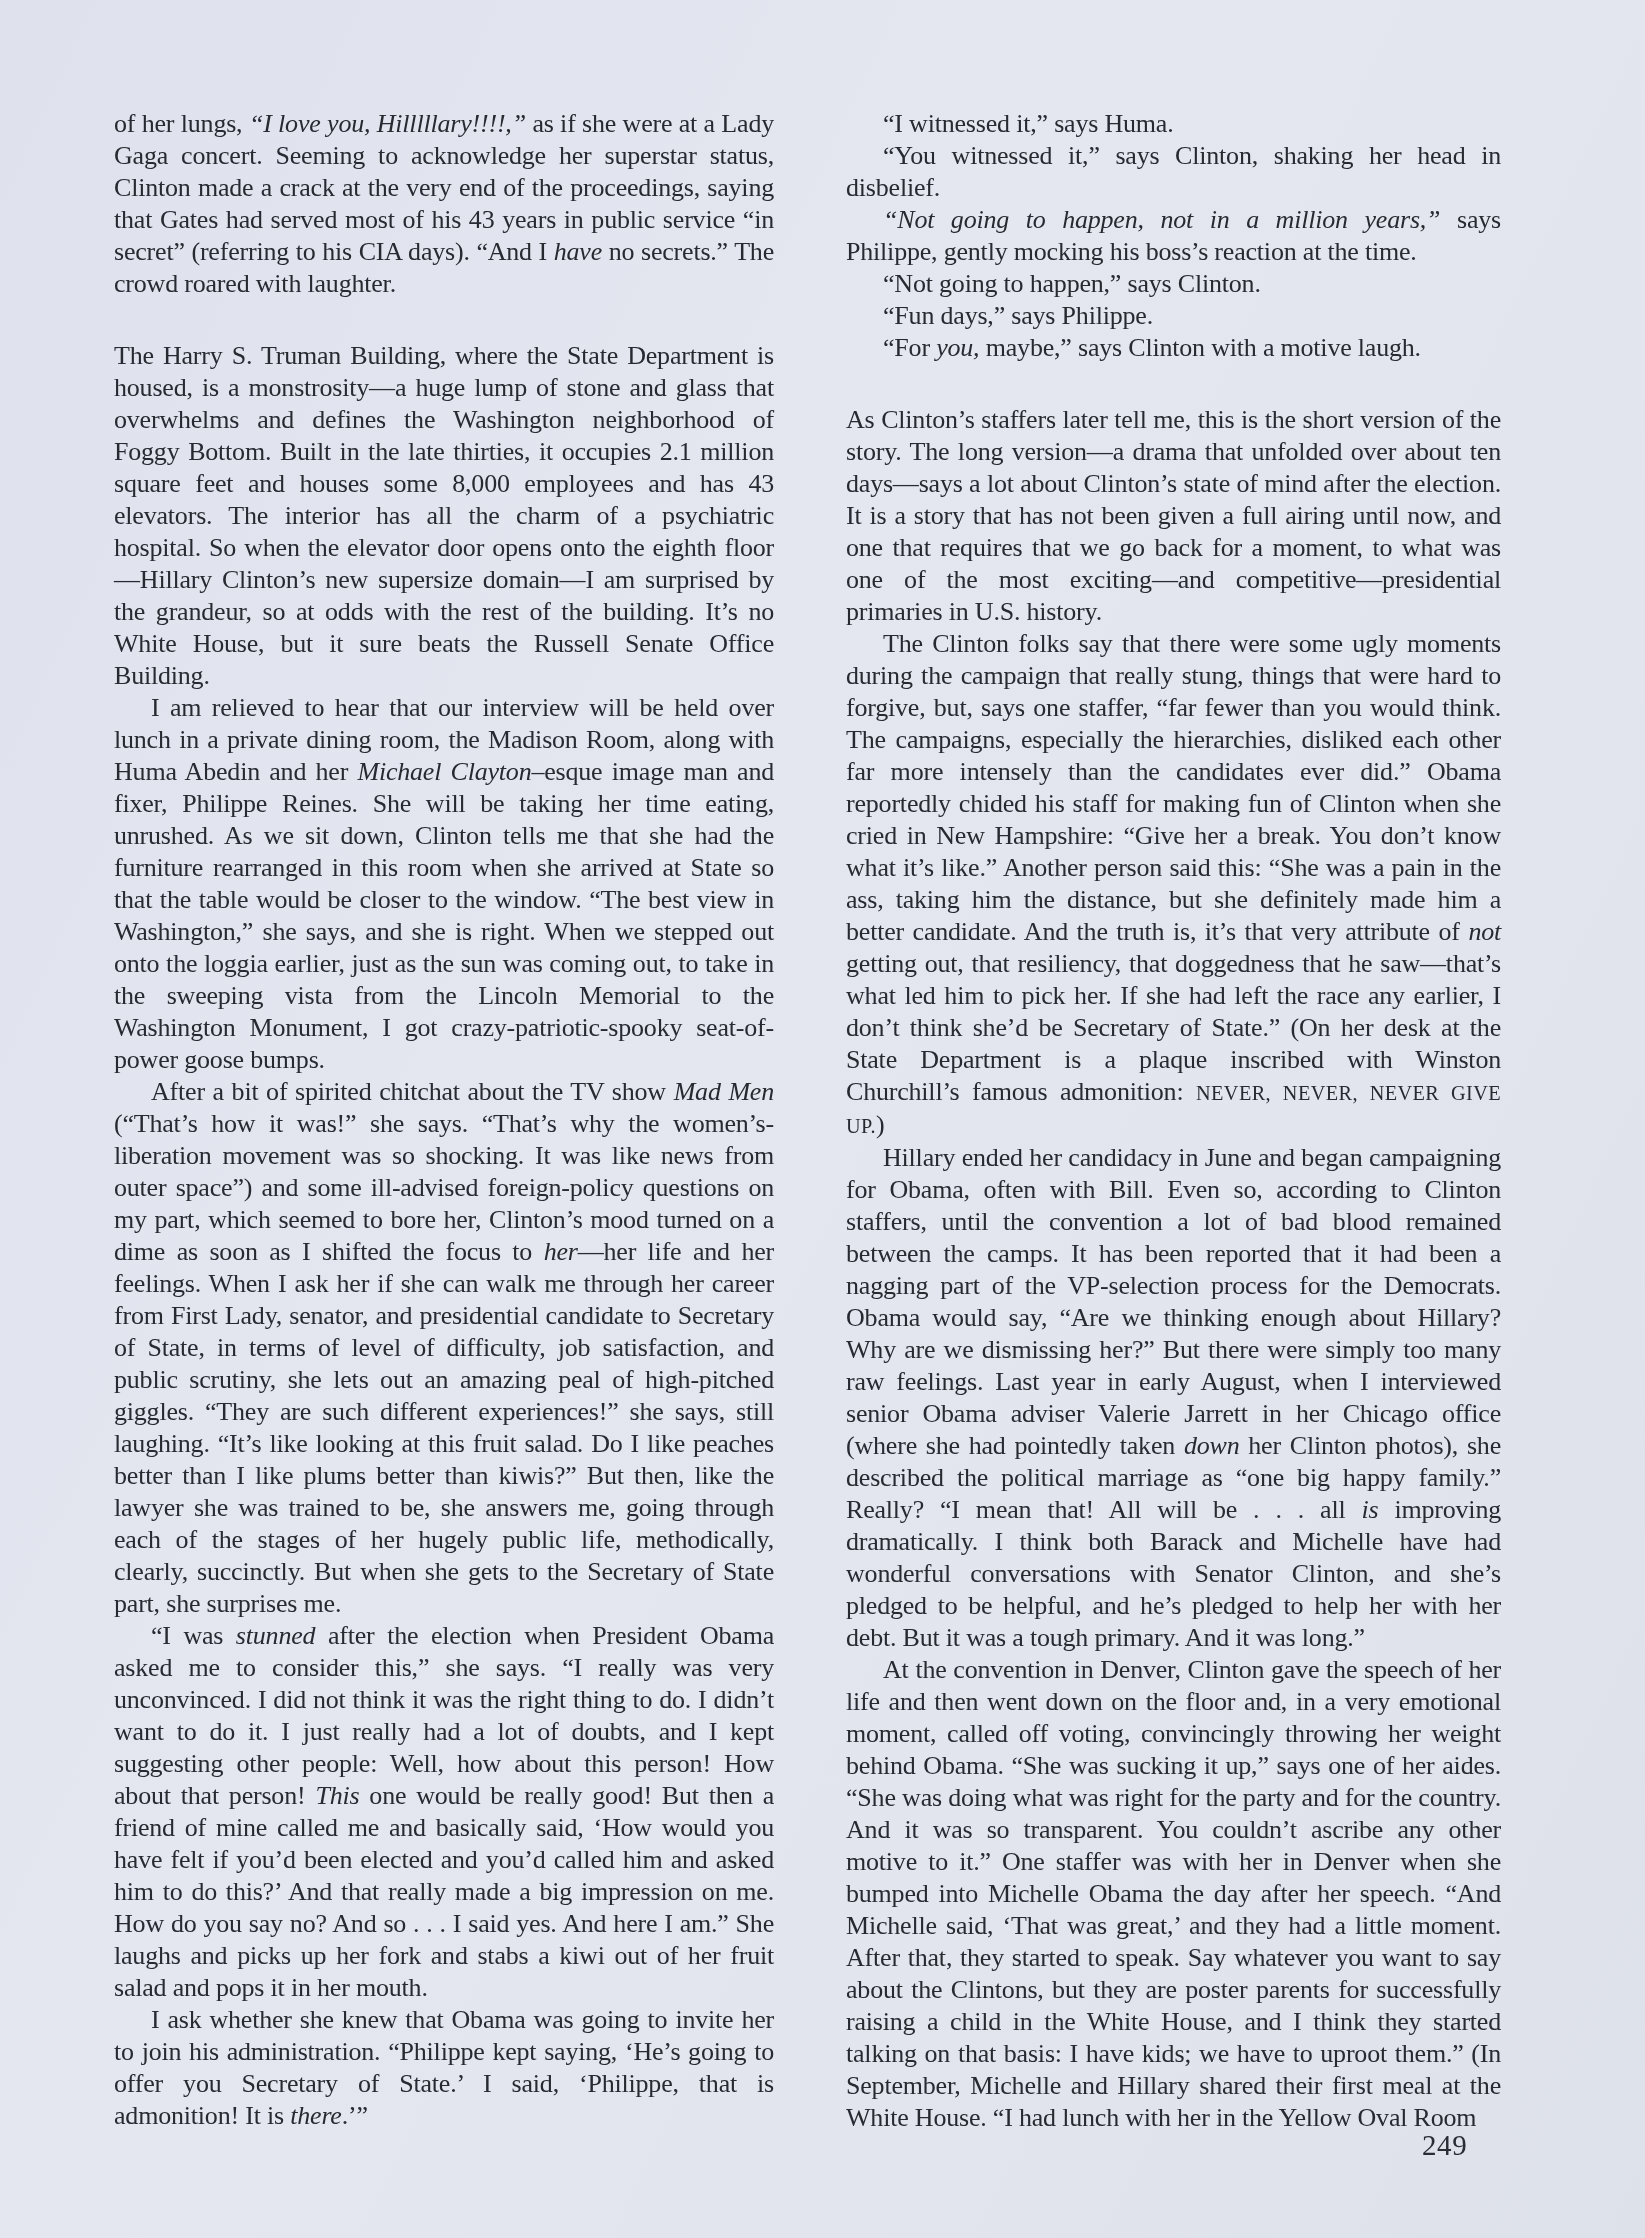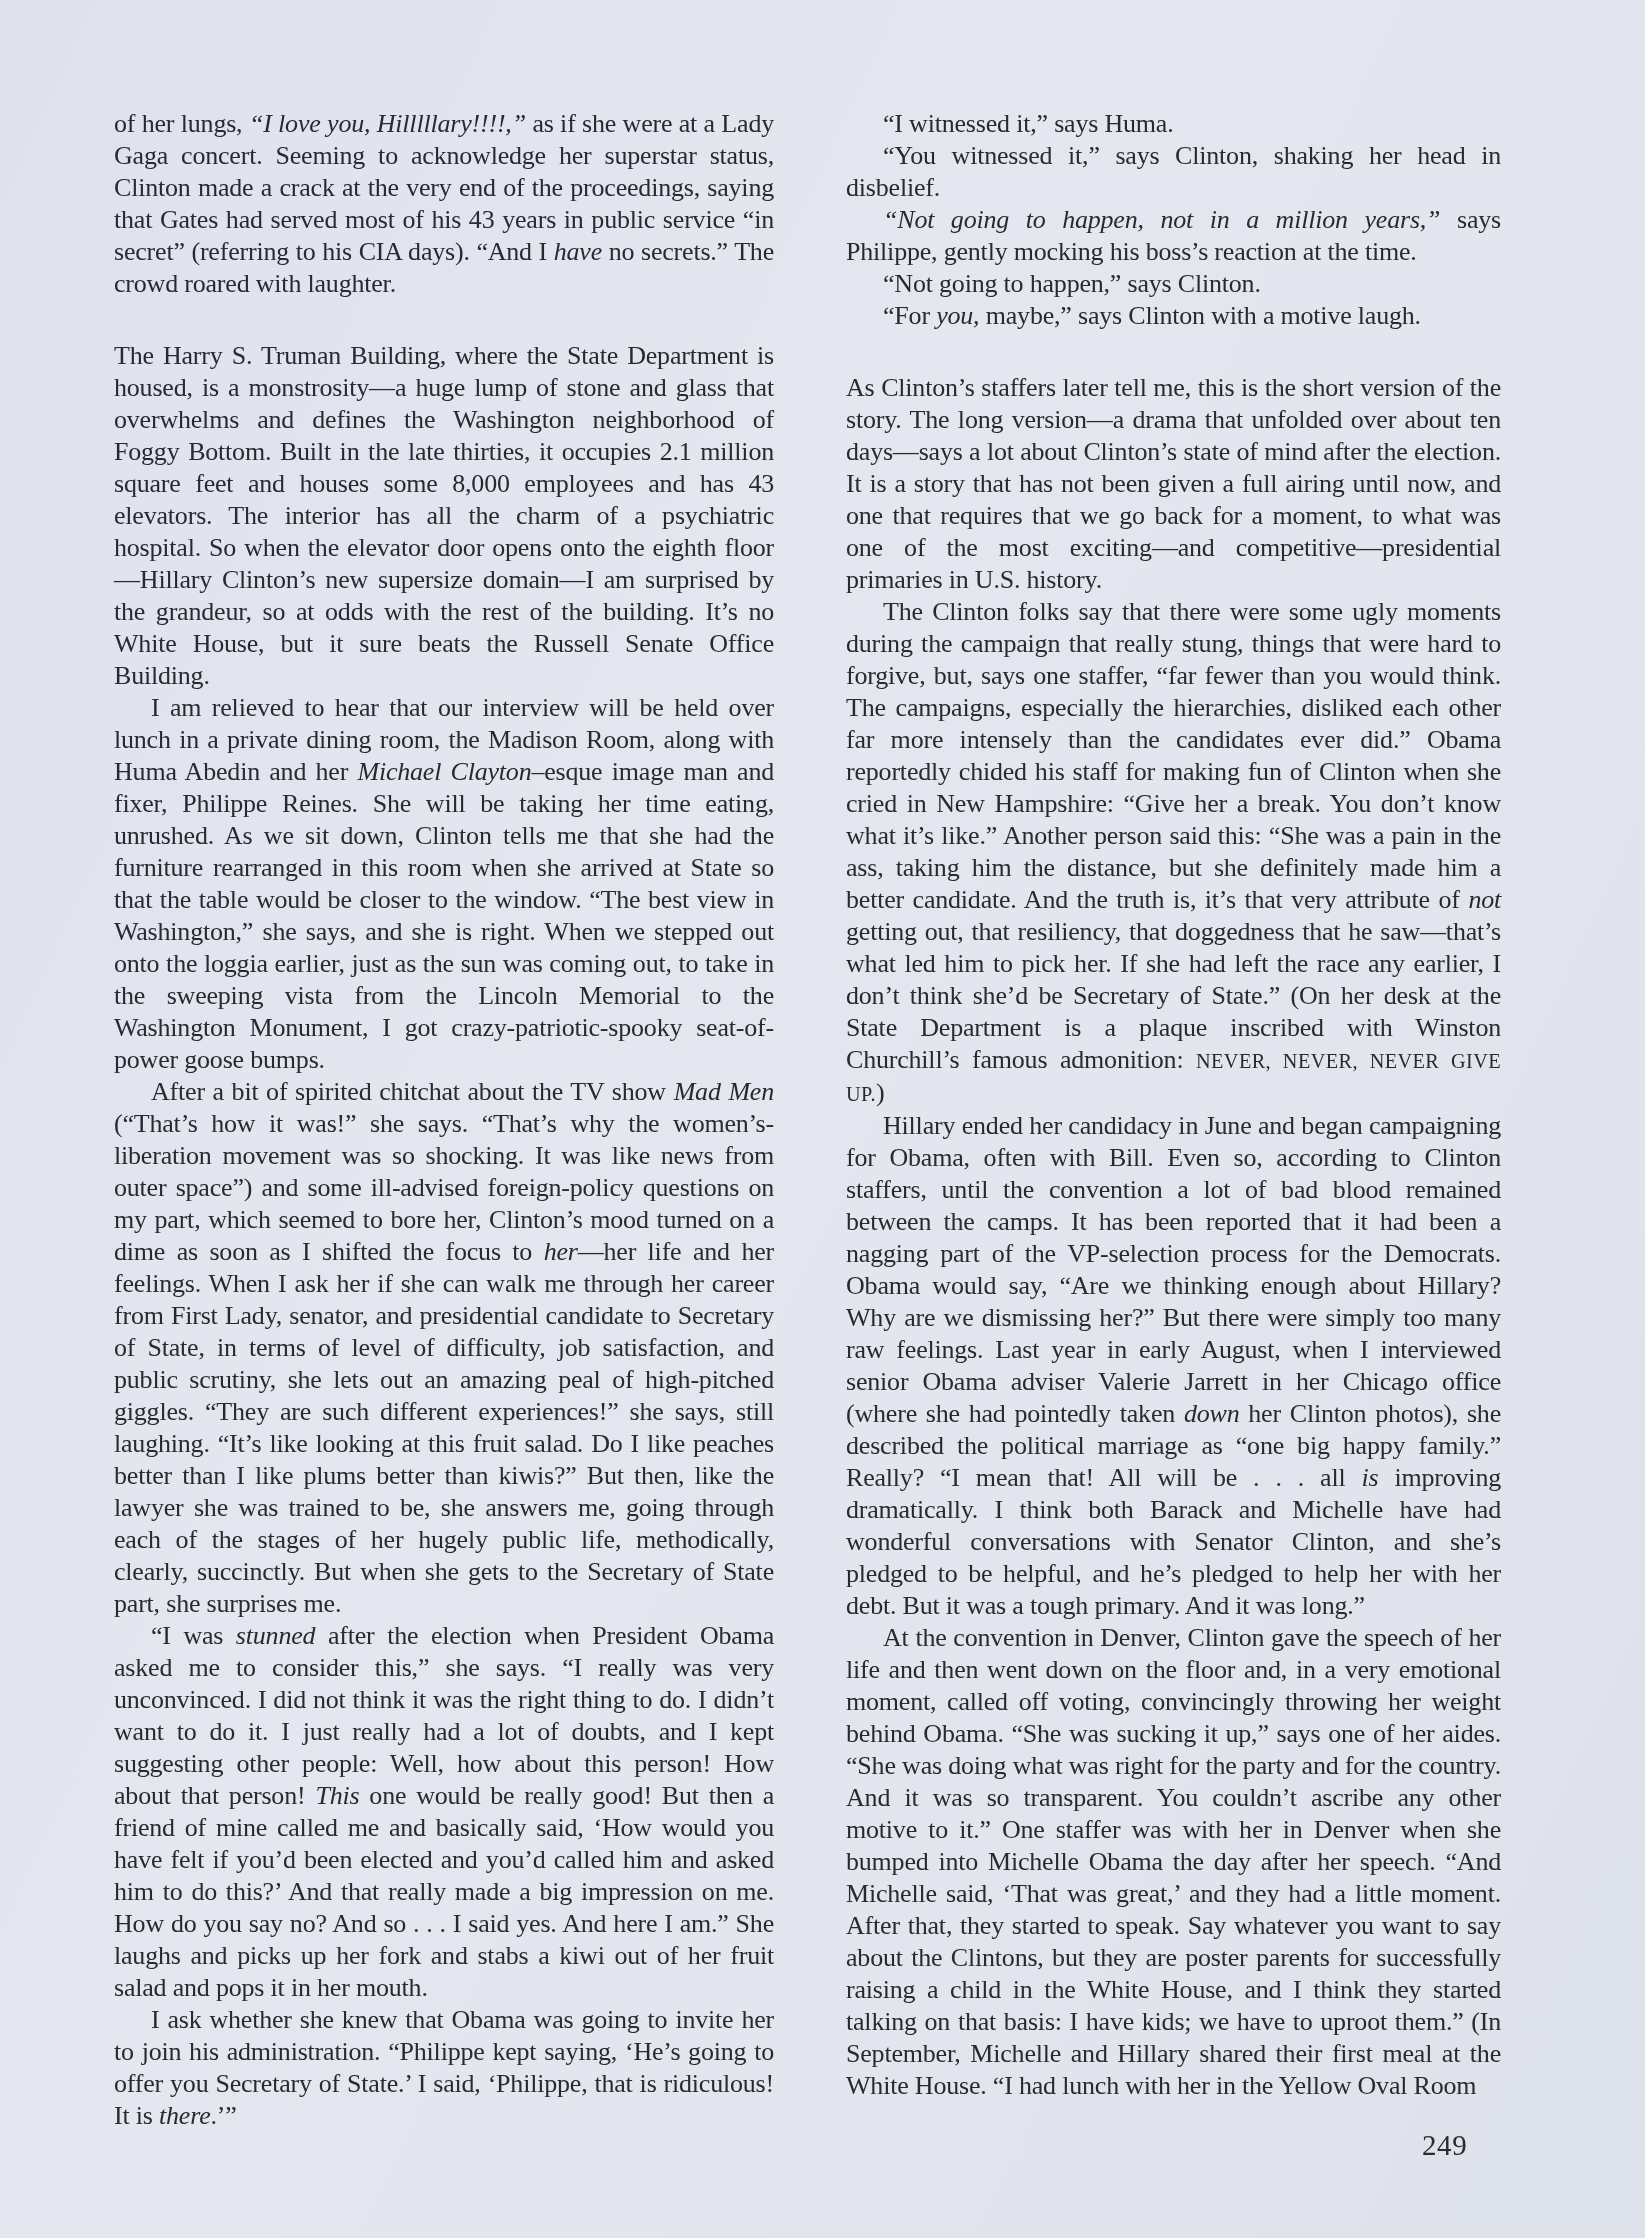--- a/index.html
+++ b/index.html
@@ -50,27 +50,28 @@
 </head>
 <body>
 
 <div class="page">
   <div class="col col-left">
       <p class="para"><span>of her lungs, </span><i>“I love you, Hilllllary!!!!,”</i><span> as if she were at a Lady Gaga concert. Seeming to acknowledge her superstar status, Clinton made a crack at the very end of the proceedings, saying that Gates had served most of his 43 years in public service “in secret” (referring to his CIA days). “And I </span><i>have</i><span> no secrets.” The crowd roared with laughter.</span></p>
       <p class="para section-gap"><span>The Harry S. Truman Building, where the State Department is housed, is a monstrosity—a huge lump of stone and glass that overwhelms and defines the Washington neighborhood of Foggy Bottom. Built in the late thirties, it occupies 2.1 million square feet and houses some 8,000 employees and has 43 elevators. The interior has all the charm of a psychiatric hospital. So when the elevator door opens onto the eighth floor—Hillary Clinton’s new supersize domain—I am surprised by the grandeur, so at odds with the rest of the building. It’s no White House, but it sure beats the Russell Senate Office Building.</span></p>
       <p class="para indent"><span>I am relieved to hear that our interview will be held over lunch in a private dining room, the Madison Room, along with Huma Abedin and her </span><i>Michael Clayton</i><span>–esque image man and fixer, Philippe Reines. She will be taking her time eating, unrushed. As we sit down, Clinton tells me that she had the furniture rearranged in this room when she arrived at State so that the table would be closer to the window. “The best view in Washington,” she says, and she is right. When we stepped out onto the loggia earlier, just as the sun was coming out, to take in the sweeping vista from the Lincoln Memorial to the Washington Monument, I got crazy-patriotic-spooky seat-of-power goose bumps.</span></p>
       <p class="para indent"><span>After a bit of spirited chitchat about the TV show </span><i>Mad Men</i><span> (“That’s how it was!” she says. “That’s why the women’s-liberation movement was so shocking. It was like news from outer space”) and some ill-advised foreign-policy questions on my part, which seemed to bore her, Clinton’s mood turned on a dime as soon as I shifted the focus to </span><i>her</i><span>—her life and her feelings. When I ask her if she can walk me through her career from First Lady, senator, and presidential candidate to Secretary of State, in terms of level of difficulty, job satisfaction, and public scrutiny, she lets out an amazing peal of high-pitched giggles. “They are such different experiences!” she says, still laughing. “It’s like looking at this fruit salad. Do I like peaches better than I like plums better than kiwis?” But then, like the lawyer she was trained to be, she answers me, going through each of the stages of her hugely public life, methodically, clearly, succinctly. But when she gets to the Secretary of State part, she surprises me.</span></p>
       <p class="para indent"><span>“I was </span><i>stunned</i><span> after the election when President Obama asked me to consider this,” she says. “I really was very unconvinced. I did not think it was the right thing to do. I didn’t want to do it. I just really had a lot of doubts, and I kept suggesting other people: Well, how about this person! How about that person! </span><i>This</i><span> one would be really good! But then a friend of mine called me and basically said, ‘How would you have felt if you’d been elected and you’d called him and asked him to do this?’ And that really made a big impression on me. How do you say no? And so . . . I said yes. And here I am.” She laughs and picks up her fork and stabs a kiwi out of her fruit salad and pops it in her mouth.</span></p>
-      <p class="para indent"><span>I ask whether she knew that Obama was going to invite her to join his administration. “Philippe kept saying, ‘He’s going to offer you Secretary of State.’ I said, ‘Philippe, that is ridiculous! It is </span><i>there</i><span>.’”</span></p>
+      <p class="para indent"><span>I ask whether she knew that Obama was going to invite her to join his administration. “Philippe kept saying, ‘He’s going to offer you Secretary of State.’ I said, ‘Philippe, that is admonition! It is </span><i>there</i><span>.’”</span></p>
     </div>
   <div class="col col-right">
       <p class="para indent"><span>“I witnessed it,” says Huma.</span></p>
       <p class="para indent"><span>“You witnessed it,” says Clinton, shaking her head in disbelief.</span></p>
       <p class="para indent"><i>“Not going to happen, not in a million years,”</i><span> says Philippe, gently mocking his boss’s reaction at the time.</span></p>
       <p class="para indent"><span>“Not going to happen,” says Clinton.</span></p>
+      <p class="para indent"><span>“Fun days,” says Philippe.</span></p>
       <p class="para indent"><span>“For </span><i>you,</i><span> maybe,” says Clinton with a motive laugh.</span></p>
       <p class="para section-gap"><span>As Clinton’s staffers later tell me, this is the short version of the story. The long version—a drama that unfolded over about ten days—says a lot about Clinton’s state of mind after the election. It is a story that has not been given a full airing until now, and one that requires that we go back for a moment, to what was one of the most exciting—and competitive—presidential primaries in U.S. history.</span></p>
       <p class="para indent"><span>The Clinton folks say that there were some ugly moments during the campaign that really stung, things that were hard to forgive, but, says one staffer, “far fewer than you would think. The campaigns, especially the hierarchies, disliked each other far more intensely than the candidates ever did.” Obama reportedly chided his staff for making fun of Clinton when she cried in New Hampshire: “Give her a break. You don’t know what it’s like.” Another person said this: “She was a pain in the ass, taking him the distance, but she definitely made him a better candidate. And the truth is, it’s that very attribute of </span><i>not</i><span> getting out, that resiliency, that doggedness that he saw—that’s what led him to pick her. If she had left the race any earlier, I don’t think she’d be Secretary of State.” (On her desk at the State Department is a plaque inscribed with Winston Churchill’s famous admonition: </span><span class="sc">NEVER, NEVER, NEVER GIVE UP.</span><span>)</span></p>
       <p class="para indent"><span>Hillary ended her candidacy in June and began campaigning for Obama, often with Bill. Even so, according to Clinton staffers, until the convention a lot of bad blood remained between the camps. It has been reported that it had been a nagging part of the VP-selection process for the Democrats. Obama would say, “Are we thinking enough about Hillary? Why are we dismissing her?” But there were simply too many raw feelings. Last year in early August, when I interviewed senior Obama adviser Valerie Jarrett in her Chicago office (where she had pointedly taken </span><i>down</i><span> her Clinton photos), she described the political marriage as “one big happy family.” Really? “I mean that! All will be . . . all </span><i>is</i><span> improving dramatically. I think both Barack and Michelle have had wonderful conversations with Senator Clinton, and she’s pledged to be helpful, and he’s pledged to help her with her debt. But it was a tough primary. And it was long.”</span></p>
       <p class="para indent"><span>At the convention in Denver, Clinton gave the speech of her life and then went down on the floor and, in a very emotional moment, called off voting, convincingly throwing her weight behind Obama. “She was sucking it up,” says one of her aides. “She was doing what was right for the party and for the country. And it was so transparent. You couldn’t ascribe any other motive to it.” One staffer was with her in Denver when she bumped into Michelle Obama the day after her speech. “And Michelle said, ‘That was great,’ and they had a little moment. After that, they started to speak. Say whatever you want to say about the Clintons, but they are poster parents for successfully raising a child in the White House, and I think they started talking on that basis: I have kids; we have to uproot them.” (In September, Michelle and Hillary shared their first meal at the White House. “I had lunch with her in the Yellow Oval Room</span></p>
     </div>
   <div class="page-number">249</div>
 </div>
 
 

